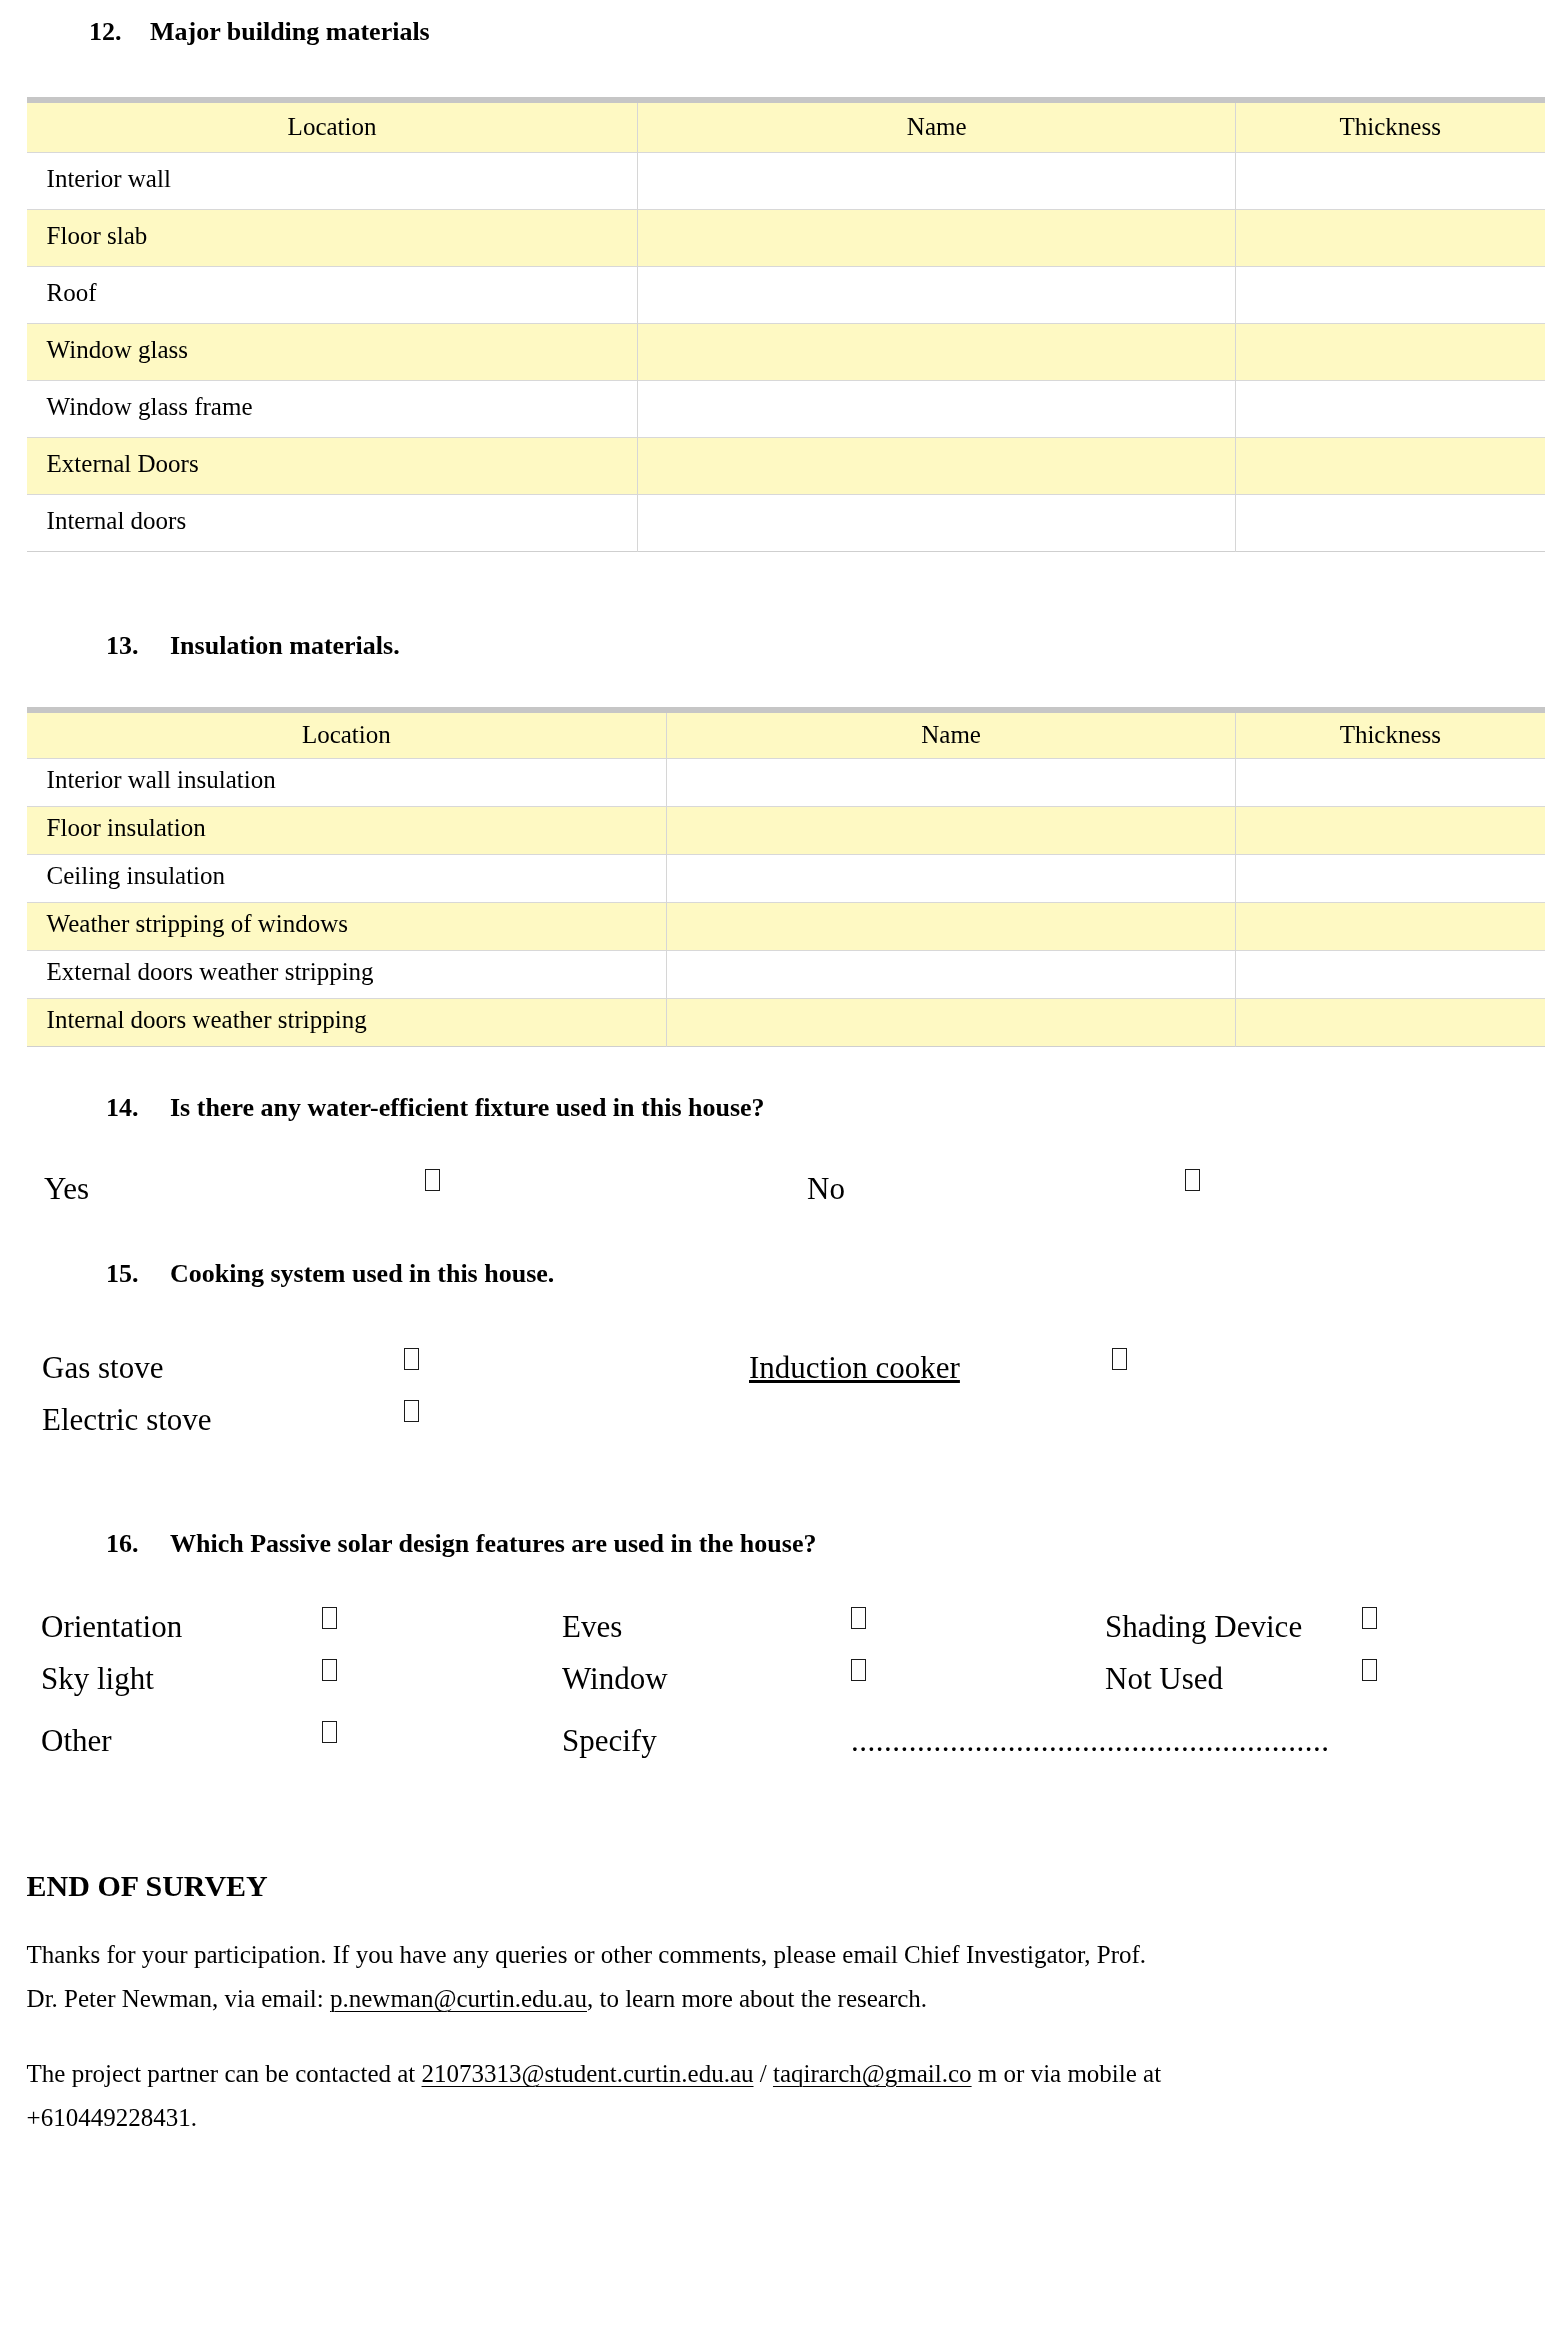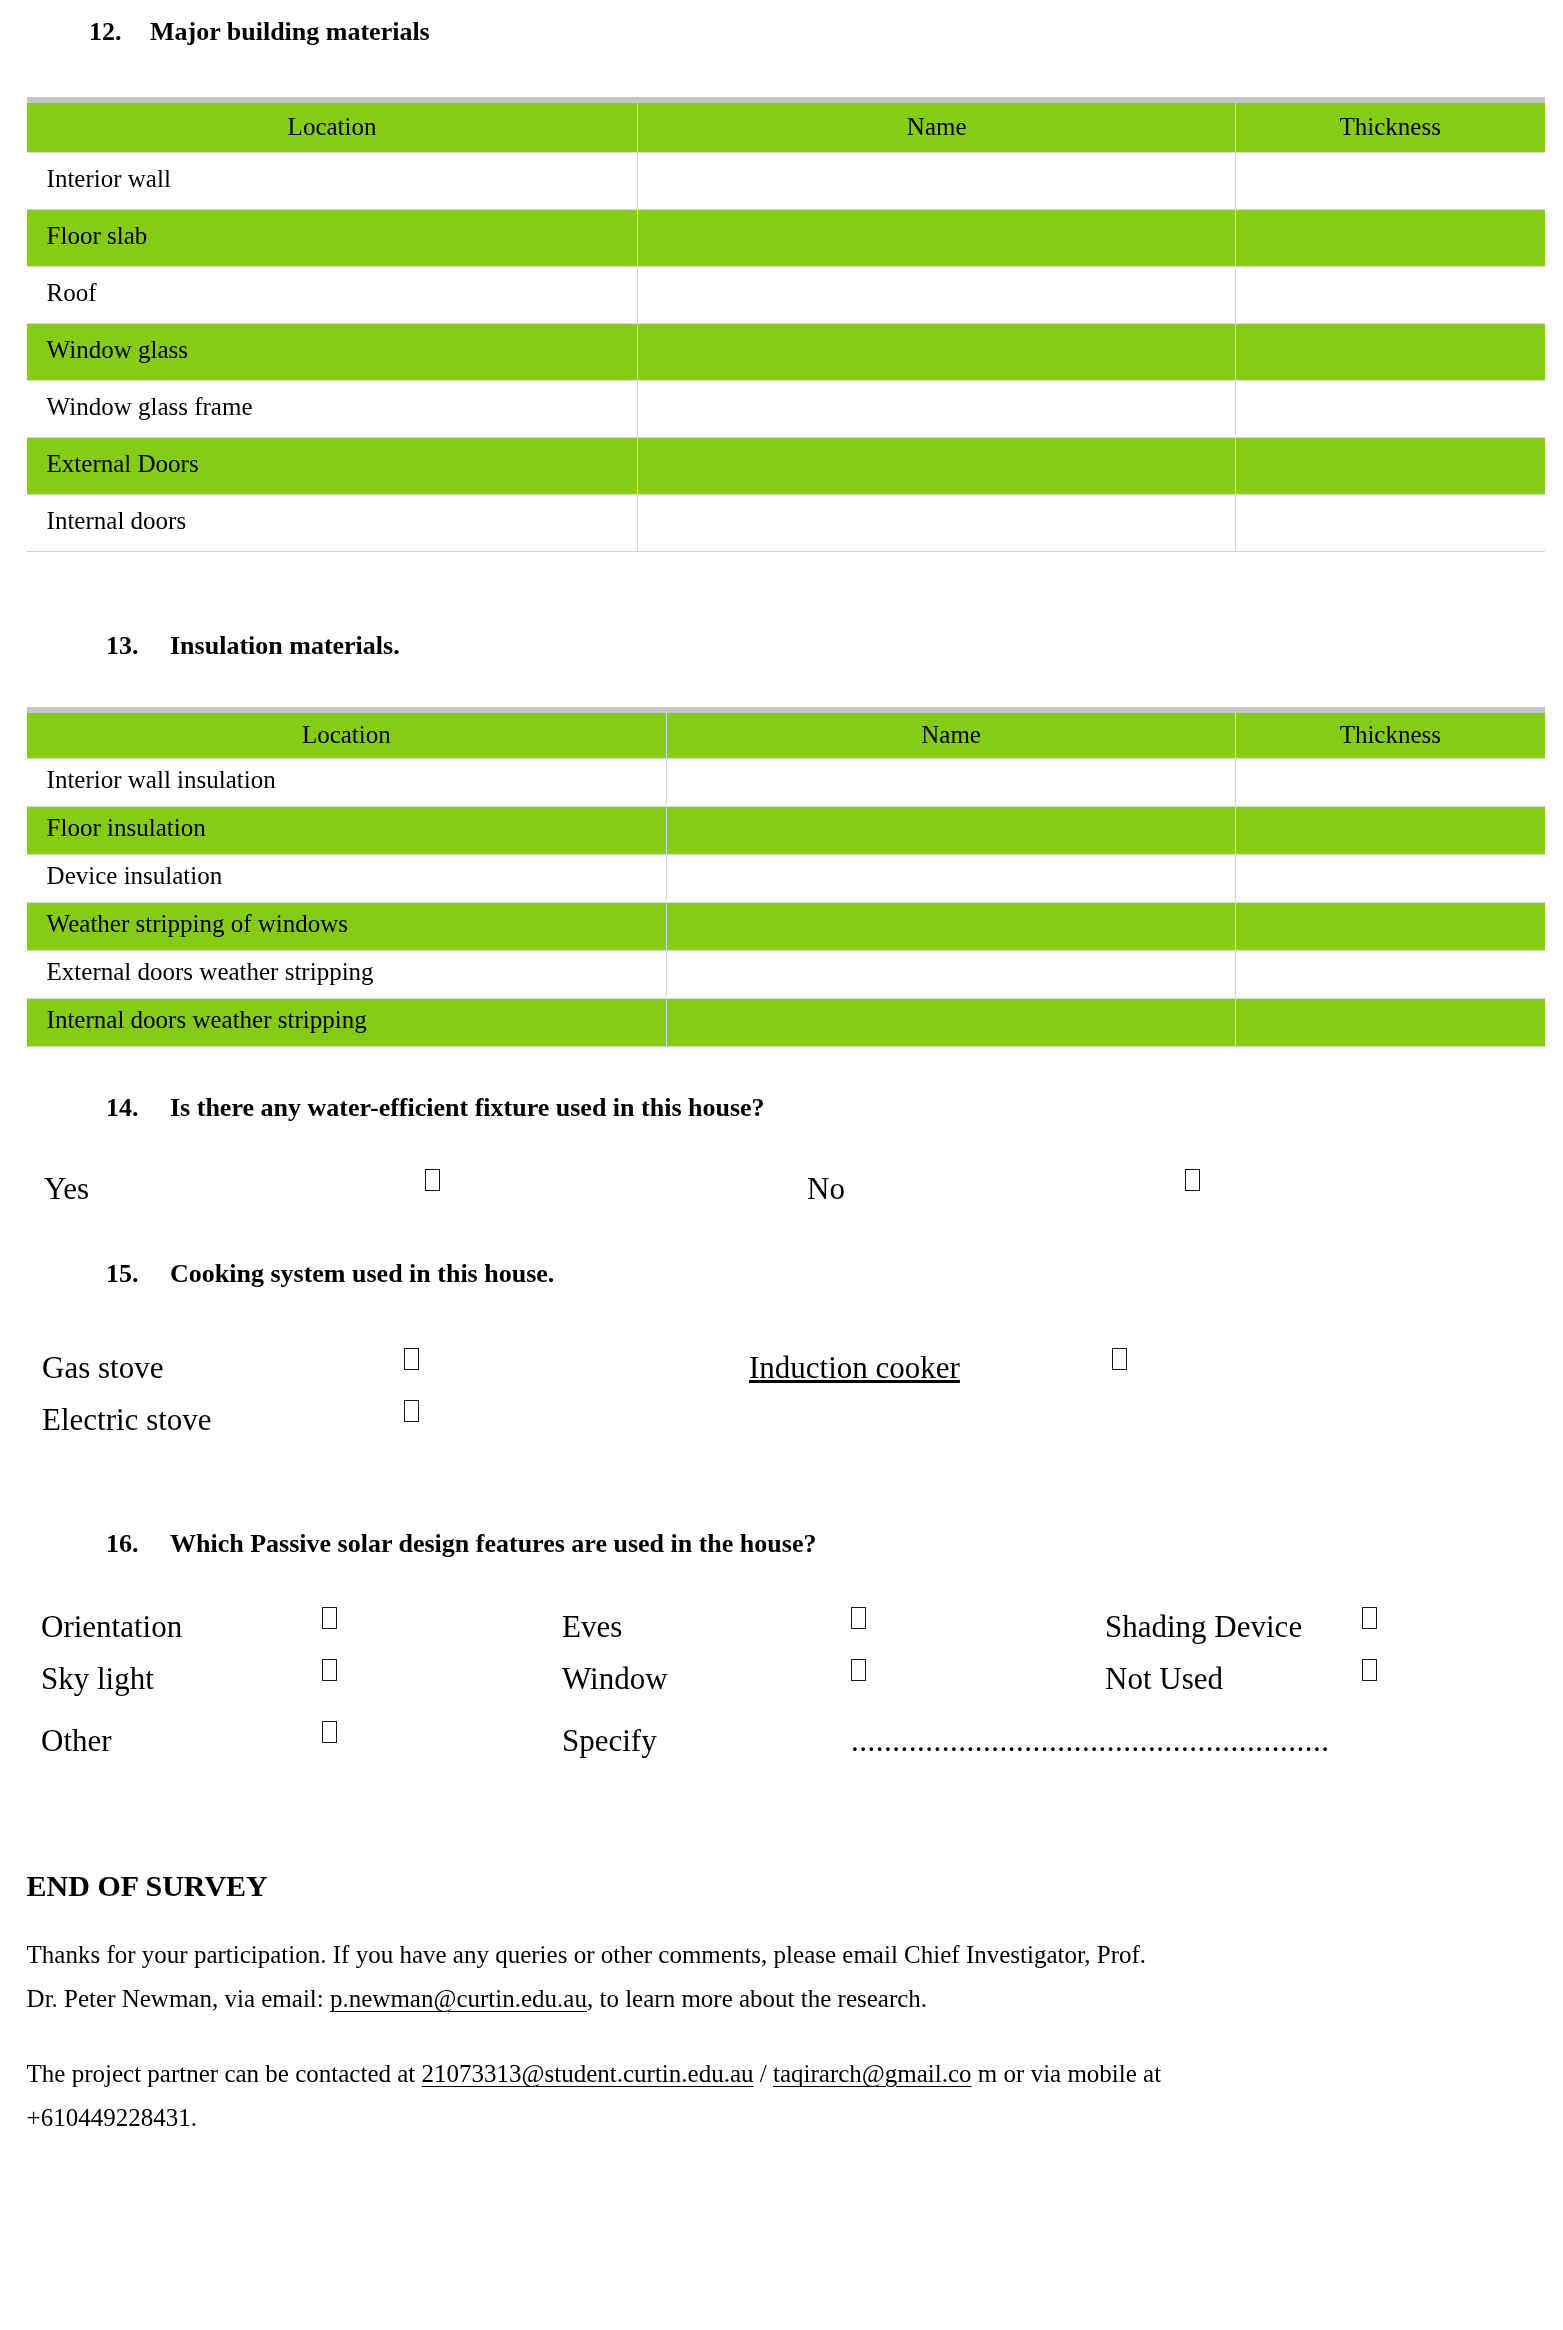--- a/index.html
+++ b/index.html
@@ -42,21 +42,21 @@
   table.doc-table th, table.doc-table td {
     font-weight: normal;
     padding: 0;
     vertical-align: middle;
     overflow: hidden;
   }
   table.doc-table th { text-align: center; }
   table.doc-table td.loc { text-align: left; padding-left: 20px; padding-bottom: 3.7px; }
   table.doc-table th + th, table.doc-table td + td { border-left: 1.4px solid #d6d6d6; }
   table.doc-table tr + tr th, table.doc-table tr + tr td { border-top: 1.4px solid #d8d8d8; }
-  table.doc-table tr.shaded th, table.doc-table tr.shaded td { background: #84cc16; }
+  table.doc-table tr.shaded th, table.doc-table tr.shaded td { background: #fef9c3; }
   #table-q12 tr.hdr { height: 52px; }
   #table-q12 tr.row { height: 57px; }
   #table-q13 tr.hdr { height: 48px; }
   #table-q13 tr.row { height: 48px; margin-top: 36px; }
 
   
   .opt-row {
     position: absolute;
     left: 0; width: 1308px; height: 44px;
     font-size: 31px;
@@ -175,21 +175,21 @@
       <td class="loc">Interior wall insulation</td>
       <td></td>
       <td></td>
     </tr>
     <tr class="row shaded">
       <td class="loc">Floor insulation</td>
       <td></td>
       <td></td>
     </tr>
     <tr class="row">
-      <td class="loc">Device insulation</td>
+      <td class="loc">Ceiling insulation</td>
       <td></td>
       <td></td>
     </tr>
     <tr class="row shaded">
       <td class="loc">Weather stripping of windows</td>
       <td></td>
       <td></td>
     </tr>
     <tr class="row">
       <td class="loc">External doors weather stripping</td>

